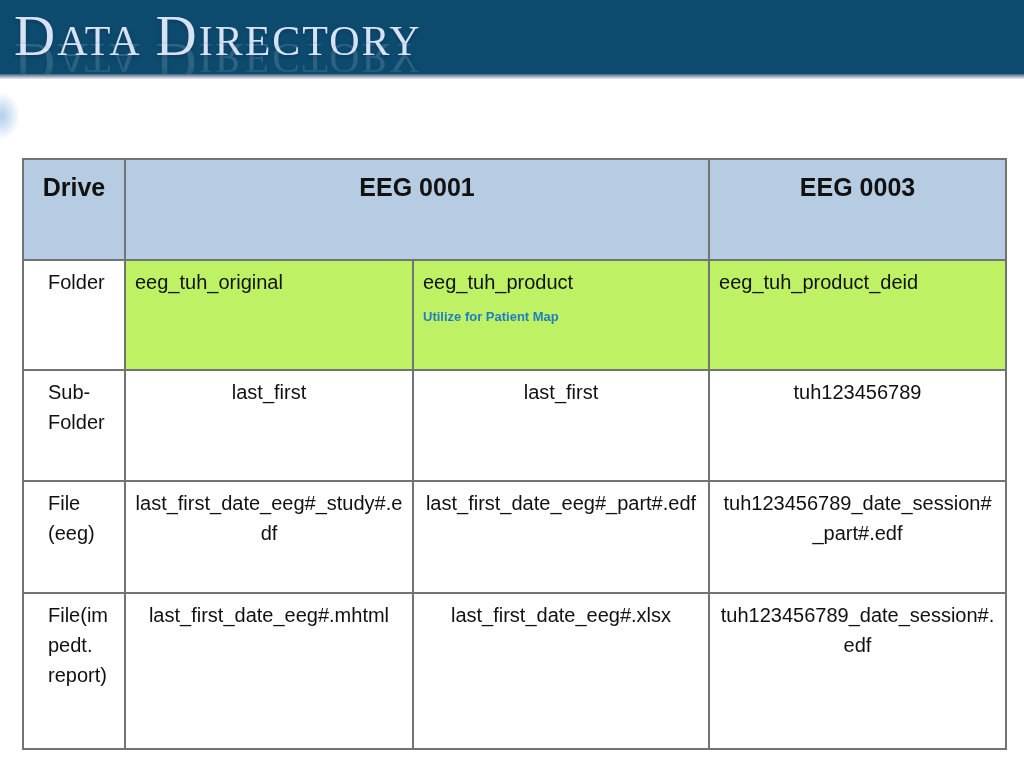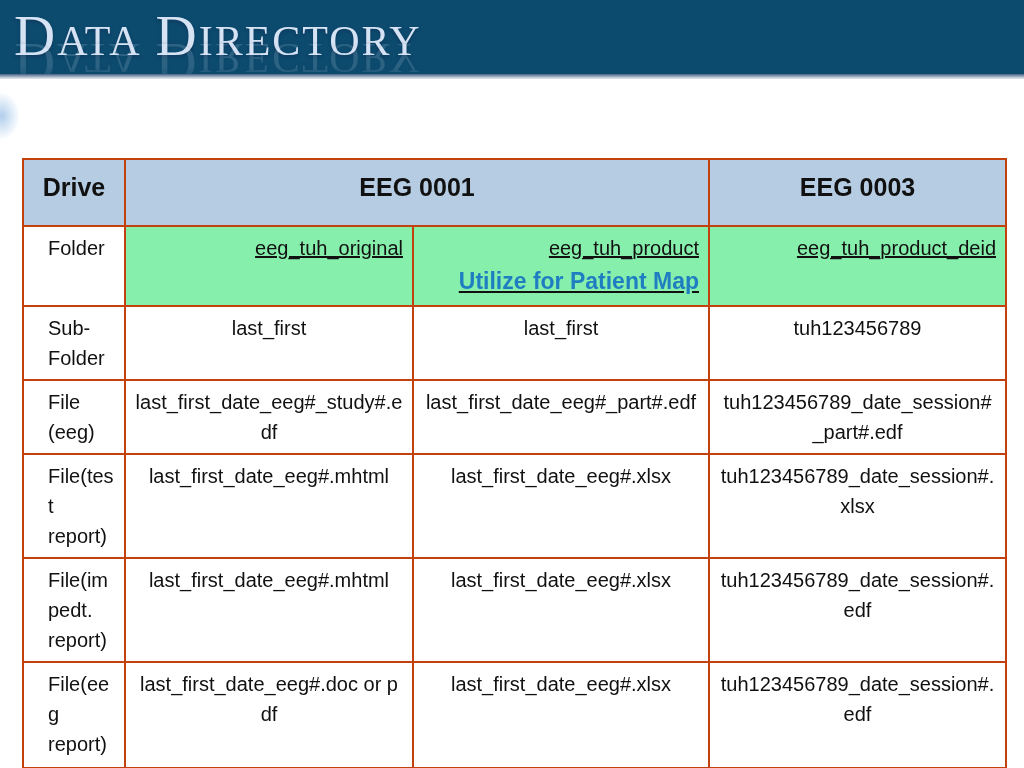--- a/index.html
+++ b/index.html
@@ -41,41 +41,41 @@
   }
 
   
   table.dir-table {
     position:absolute; left:22px; top:158px;
     width:983px; height:592px;
     border-collapse:collapse; table-layout:fixed;
     background:#ffffff;
   }
   .dir-table td {
-    border:2px solid #c2410c;
+    border:2px solid #737373;
     vertical-align:top;
     padding:6px 9px;
     font-size:20px; line-height:1.5; color:#111111;
   }
   .dir-table td.head {
     background:#b6cce2;
     font-weight:bold; font-size:25px; text-align:center;
     padding-top:9px;
   }
   .dir-table td.label {
     text-align:left; overflow-wrap:break-word; word-break:break-word;padding-left:24px;
   }
   .dir-table td.data {
     text-align:center; word-break:break-all; overflow-wrap:anywhere;
   }
   .dir-table td.folder {
-    background:#86efac; text-align:right; word-break:break-all;text-decoration:underline;
+    background:#bef264; text-align:left; word-break:break-all;
   }
   .folder-note {
-    color:#1f7ec2; font-weight:bold; font-size:23px; margin-top:1px;
+    color:#1f7ec2; font-weight:bold; font-size:13px; margin-top:10px;
   }
   tr.r-head   { height:67px; }
   tr.r-folder { height:72px; }
   tr.r-sub    { height:71px;border-radius:13px; }
   tr.r-eeg    { height:72px;margin-top:28px; }
   tr.r-test   { height:102px; }
   tr.r-imp    { height:102px; }
   tr.r-rep    { height:106px; }
 </style>
 </head>
@@ -124,34 +124,22 @@
     <td class="data">tuh123456789</td>
   </tr>
 
   <tr class="r-eeg">
     <td class="label">File (eeg)</td>
     <td class="data">last_first_date_eeg#_study#.edf</td>
     <td class="data">last_first_date_eeg#_part#.edf</td>
     <td class="data">tuh123456789_date_session#_part#.edf</td>
   </tr>
 
-  <tr class="r-test">
-    <td class="label">File(test report)</td>
-    <td class="data">last_first_date_eeg#.mhtml</td>
-    <td class="data">last_first_date_eeg#.xlsx</td>
-    <td class="data">tuh123456789_date_session#.xlsx</td>
-  </tr>
 
   <tr class="r-imp">
     <td class="label">File(impedt. report)</td>
     <td class="data">last_first_date_eeg#.mhtml</td>
     <td class="data">last_first_date_eeg#.xlsx</td>
     <td class="data">tuh123456789_date_session#.edf</td>
   </tr>
 
-  <tr class="r-rep">
-    <td class="label">File(eeg report)</td>
-    <td class="data">last_first_date_eeg#.doc or pdf</td>
-    <td class="data">last_first_date_eeg#.xlsx</td>
-    <td class="data">tuh123456789_date_session#.edf</td>
-  </tr>
 </tbody>
   </table>
 
 </body></html>

